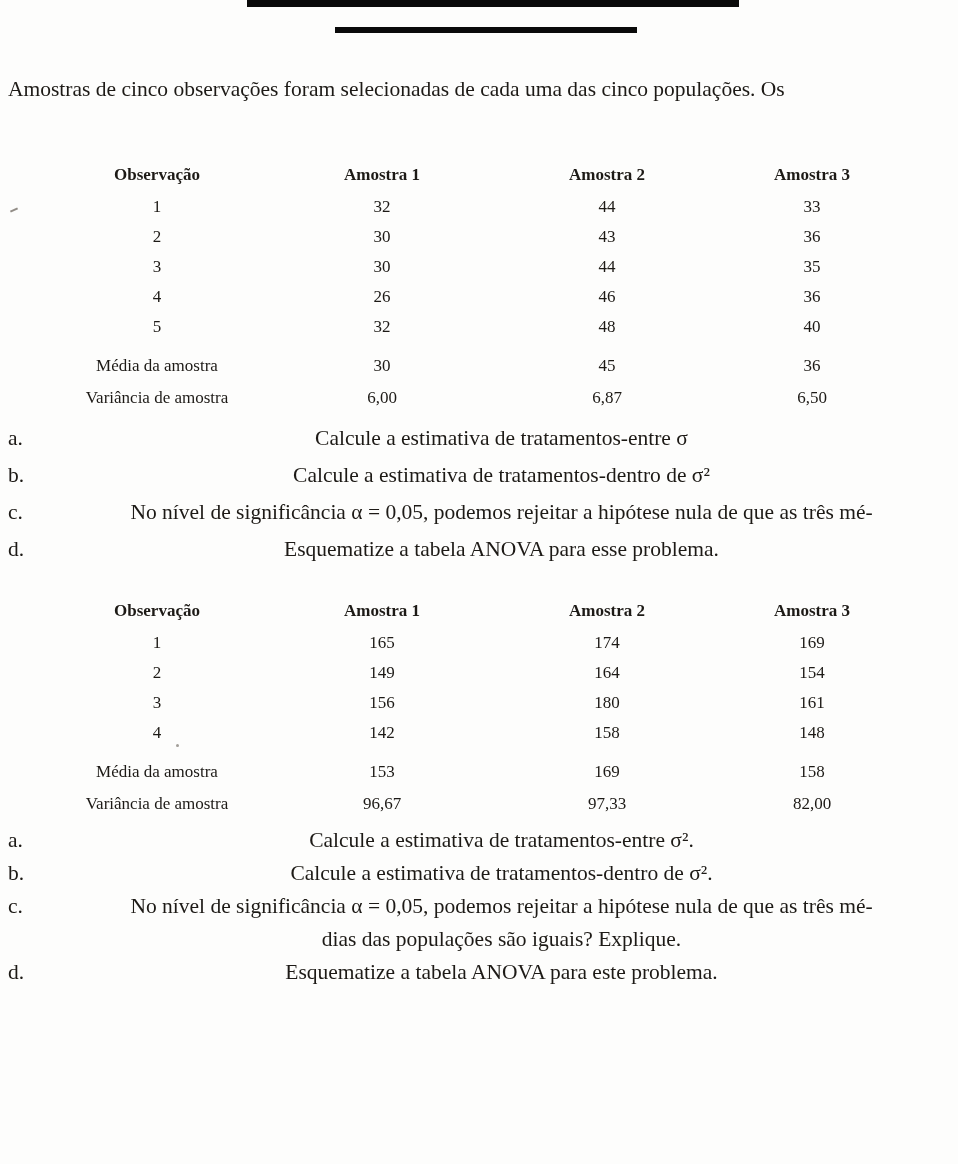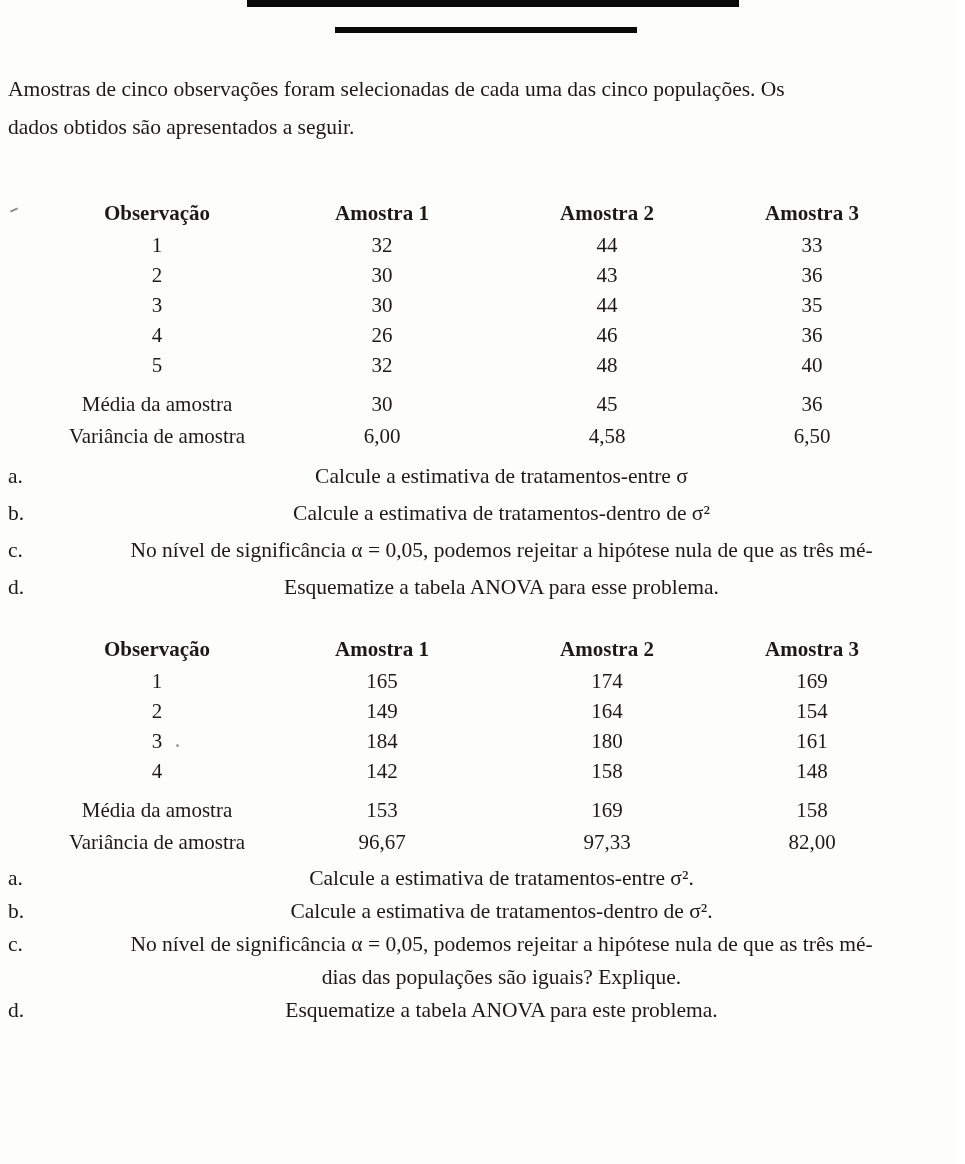--- a/index.html
+++ b/index.html
@@ -21,21 +21,21 @@
   .para-1 { padding-top: 70px; }
   .para-2 { margin-top: 24px; }
 
   table.data-table { border-collapse: collapse; margin-left: 57px; table-layout: fixed; }
   .col-obs { width: 200px; }
   .col-a1  { width: 250px; }
   .col-a2  { width: 200px; }
   .col-a3  { width: 210px; }
   .data-table th, .data-table td {
     text-align: center; vertical-align: middle;
-    padding: 0; font-size: 21px; font-weight: normal; margin-top: 40px;
+    padding: 0; font-size: 17px; font-weight: normal; margin-top: 40px;
   }
   .data-table th { height: 34px; font-weight: bold; }
   tbody.obs-rows td { height: 30px; }
   tbody.summary-rows td { height: 32px; }
   tbody.summary-rows tr:first-child td { padding-top: 8px; }
   .table-1 { margin-top: 50px; }
   .table-2 { margin-top: 26px; }
 
   .qlist { margin-left: 8px; font-size: 21.5px; }
   .qlist-1 { margin-top: 6px; }
@@ -54,21 +54,20 @@
 </head>
 <body>
 
 <div class="page" style="--ink: #1d1a16; --paper: #fdfdfc; --rule: #0a0a0a;">
 
   <div class="rule rule-thick"></div>
   <div class="rule rule-short"></div>
 
   <div class="para para-1">
       <div>Amostras de cinco observações foram selecionadas de cada uma das cinco populações. Os</div>
-      <div>dados obtidos são apresentados a seguir.</div>
     </div>
 
   <span class="artifact artifact-tick"></span>
 
   <table class="data-table table-1">
     <colgroup>
       <col class="col-obs">
         <col class="col-a1">
         <col class="col-a2">
         <col class="col-a3">
@@ -116,21 +115,21 @@
     <tbody class="summary-rows">
         <tr>
           <td>Média da amostra</td>
           <td>30</td>
           <td>45</td>
           <td>36</td>
         </tr>
         <tr>
           <td>Variância de amostra</td>
           <td>6,00</td>
-          <td>4,58</td>
+          <td>6,87</td>
           <td>6,50</td>
         </tr>
       </tbody>
   </table>
 
   <div class="qlist qlist-1">
       <div class="q-item">
         <span class="q-letter">a.</span>
         <span class="q-body">
           <div>Calcule a estimativa de tratamentos-entre σ</div>
@@ -184,21 +183,21 @@
           <td>169</td>
         </tr>
         <tr>
           <td>2</td>
           <td>149</td>
           <td>164</td>
           <td>154</td>
         </tr>
         <tr>
           <td>3</td>
-          <td>184</td>
+          <td>156</td>
           <td>180</td>
           <td>161</td>
         </tr>
         <tr>
           <td>4</td>
           <td>142</td>
           <td>158</td>
           <td>148</td>
         </tr>
       </tbody>

